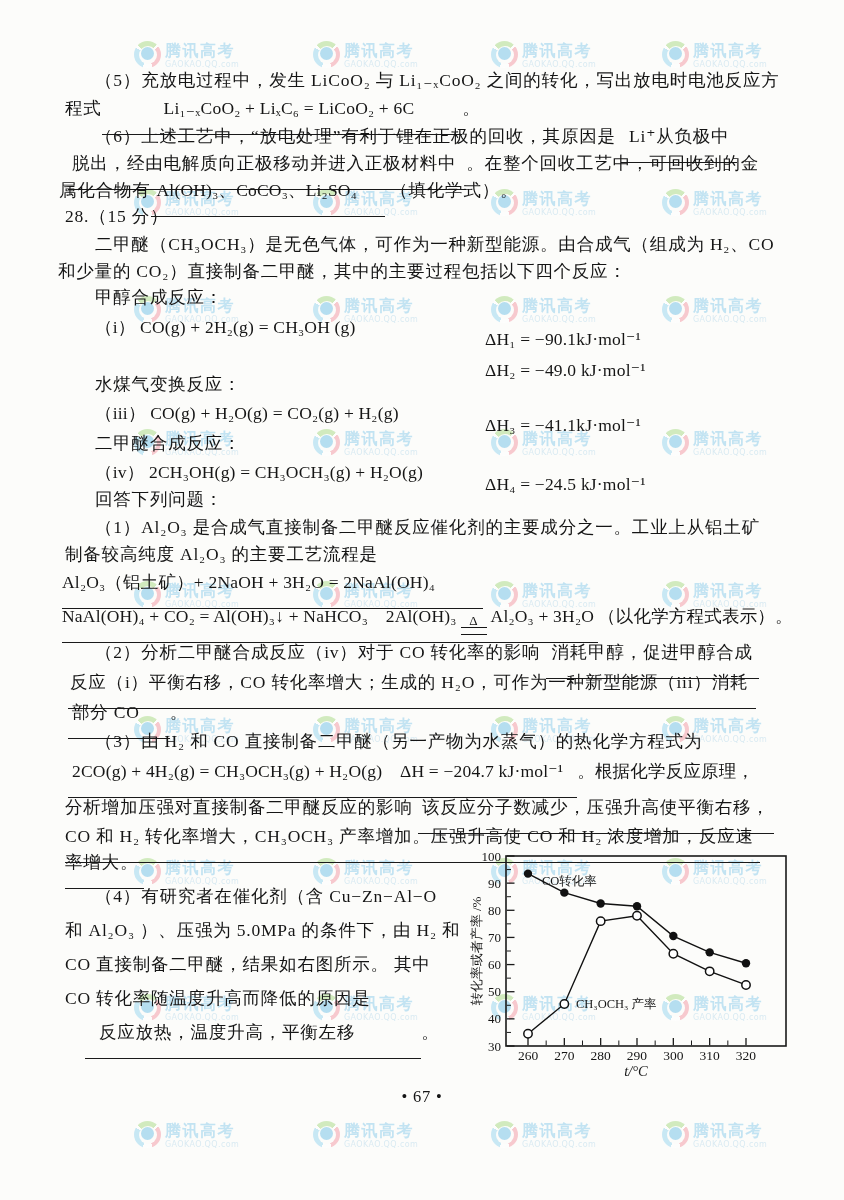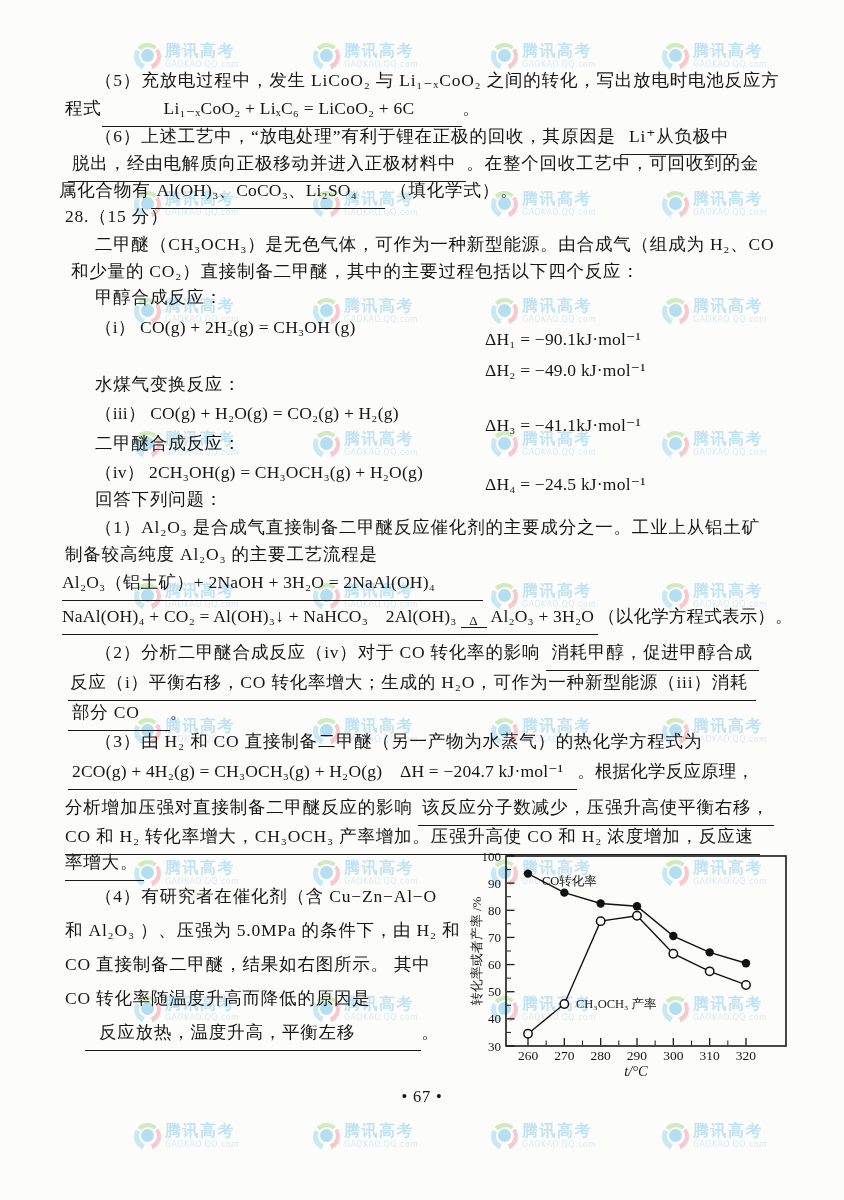--- a/index.html
+++ b/index.html
@@ -1,29 +1,29 @@
 <!DOCTYPE html>
 <html><head>
 <meta charset="utf-8">
 <style>
   html,body{margin:0;padding:0;background:#e8e8e8;}
   #page{position:relative;width:844px;height:1200px;margin:0 auto;background:#fcfcfa;overflow:hidden;
         font-family:"Liberation Serif","DejaVu Serif",serif;color:#151515;}
   .line{position:absolute;white-space:nowrap;font-size:17.5px;line-height:24px;letter-spacing:0.8px;z-index:1;}
   .eq{letter-spacing:0.2px;}
   .sm{font-size:16.5px;}
-  .u{border-bottom:1.5px solid #1a1a1a;padding-bottom:8px;margin-top:9px;}
+  .u{border-bottom:1.5px solid #1a1a1a;padding-bottom:16px;margin-top:9px;}
   .dh{position:absolute;left:390px;top:0;letter-spacing:0.2px;margin-top:12px;}
   .center{left:0;width:844px;text-align:center;}
   
   .deq{display:inline-flex;flex-direction:column;align-items:center;vertical-align:-3px;margin:0 4px;}
   .deq-delta{font-size:13px;line-height:11px;}
   .deq-bar{width:26px;height:6px;border-top:1.5px solid #151515;border-bottom:1.5px solid #151515;margin-top:1px;}
   
-  .wm{position:absolute;display:flex;align-items:flex-end;gap:4px;z-index:0;opacity:0.55;pointer-events:none;}
+  .wm{position:absolute;display:flex;align-items:center;gap:4px;z-index:0;opacity:0.55;pointer-events:none;}
   .wm-logo{position:relative;width:27px;height:27px;display:inline-block;flex:0 0 auto;}
   .wm-ring{position:absolute;inset:0;border-radius:50%;
      background:conic-gradient(from 200deg,#9fd8f0 0 100deg,#fff 100deg 112deg,#aedd8e 112deg 205deg,#fff 205deg 215deg,#f3a0ab 215deg 318deg,#fff 318deg 360deg);}
   .wm-ring::after{content:"";position:absolute;inset:4.5px;background:#fcfcfa;border-radius:50%;}
   .wm-ball{position:absolute;left:7px;top:6px;width:13px;height:13px;border-radius:50%;background:#7cc6e9;z-index:1;}
   .wm-txt{display:flex;flex-direction:column;line-height:1.15;padding-top:2px;}
   .wm-brand{font-size:16px;font-weight:bold;color:#93cfec;letter-spacing:1.5px;font-family:"Liberation Sans","DejaVu Sans",sans-serif;}
   .wm-url{font-size:8px;color:#bddcec;letter-spacing:0.4px;font-family:"DejaVu Sans",sans-serif;}
   .chart-wrap{position:absolute;left:468px;top:848px;width:332px;height:236px;z-index:1;}
   svg text{font-family:"Liberation Serif","DejaVu Serif",serif;fill:#151515;}
@@ -396,21 +396,21 @@
     </div>
 
   <div class="line" style="left:95px;top:68px"><span>（5）充放电过程中，发生 LiCoO₂ 与 Li₁₋ₓCoO₂ 之间的转化，写出放电时电池反应方</span></div>
   <div class="line" style="left:65px;top:96px"><span>程式</span><span class="u eq" style="padding-left:62px;padding-right:48px">Li₁₋ₓCoO₂ + LiₓC₆ = LiCoO₂ + 6C</span><span>。</span></div>
   <div class="line" style="left:95px;top:124px"><span>（6）上述工艺中，“放电处理”有利于锂在正极的回收，其原因是</span> <span class="u" style="padding-left:8px;padding-right:8px">Li⁺从负极中</span></div>
   <div class="line" style="left:68px;top:151px"><span class="u" style="padding-left:4px;padding-right:10px">脱出，经由电解质向正极移动并进入正极材料中</span><span>。在整个回收工艺中，可回收到的金</span></div>
   <div class="line" style="left:59px;top:178px"><span>属化合物有</span><span class="u eq" style="padding-left:6px;padding-right:28px">Al(OH)₃、CoCO₃、Li₂SO₄</span> <span>（填化学式）。</span></div>
 
   <div class="line" style="left:65px;top:204px">28.（15 分）</div>
   <div class="line" style="left:95px;top:232px">二甲醚（CH₃OCH₃）是无色气体，可作为一种新型能源。由合成气（组成为 H₂、CO</div>
-  <div class="line" style="left:71px;top:259px">和少量的 CO₂）直接制备二甲醚，其中的主要过程包括以下四个反应：</div>
+  <div class="line" style="left:58px;top:259px">和少量的 CO₂）直接制备二甲醚，其中的主要过程包括以下四个反应：</div>
   <div class="line" style="left:95px;top:285px">甲醇合成反应：</div>
   <div class="line eq" style="left:95px;top:315px"><span>（i） CO(g) + 2H₂(g) = CH₃OH (g)</span><span class="dh">ΔH₁ = −90.1kJ·mol⁻¹</span></div>
   <div class="line eq" style="left:95px;top:346px"><span class="dh">ΔH₂ = −49.0 kJ·mol⁻¹</span></div>
   <div class="line" style="left:95px;top:372px">水煤气变换反应：</div>
   <div class="line eq" style="left:95px;top:401px"><span>（iii） CO(g) + H₂O(g) = CO₂(g) + H₂(g)</span><span class="dh">ΔH₃ = −41.1kJ·mol⁻¹</span></div>
   <div class="line" style="left:95px;top:431px">二甲醚合成反应：</div>
   <div class="line eq" style="left:95px;top:460px"><span>（iv） 2CH₃OH(g) = CH₃OCH₃(g) + H₂O(g)</span><span class="dh">ΔH₄ = −24.5 kJ·mol⁻¹</span></div>
   <div class="line" style="left:95px;top:487px">回答下列问题：</div>
 
   <div class="line" style="left:95px;top:515px">（1）Al₂O₃ 是合成气直接制备二甲醚反应催化剂的主要成分之一。工业上从铝土矿</div>

